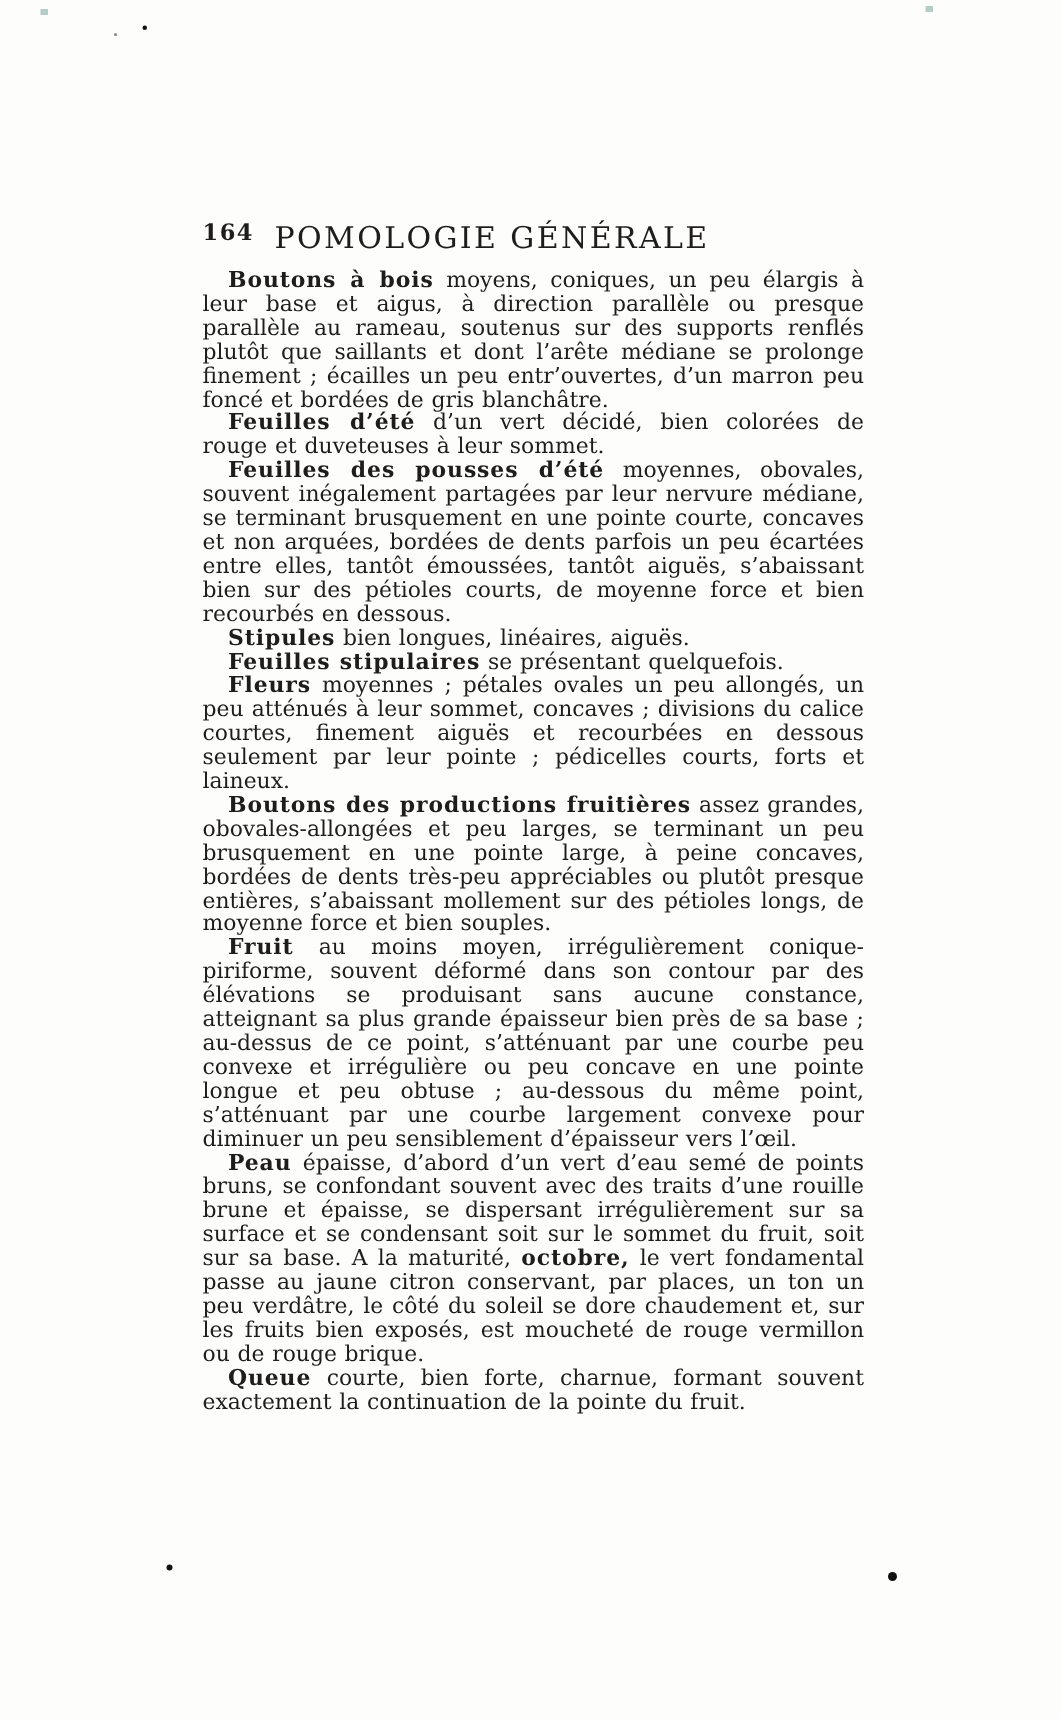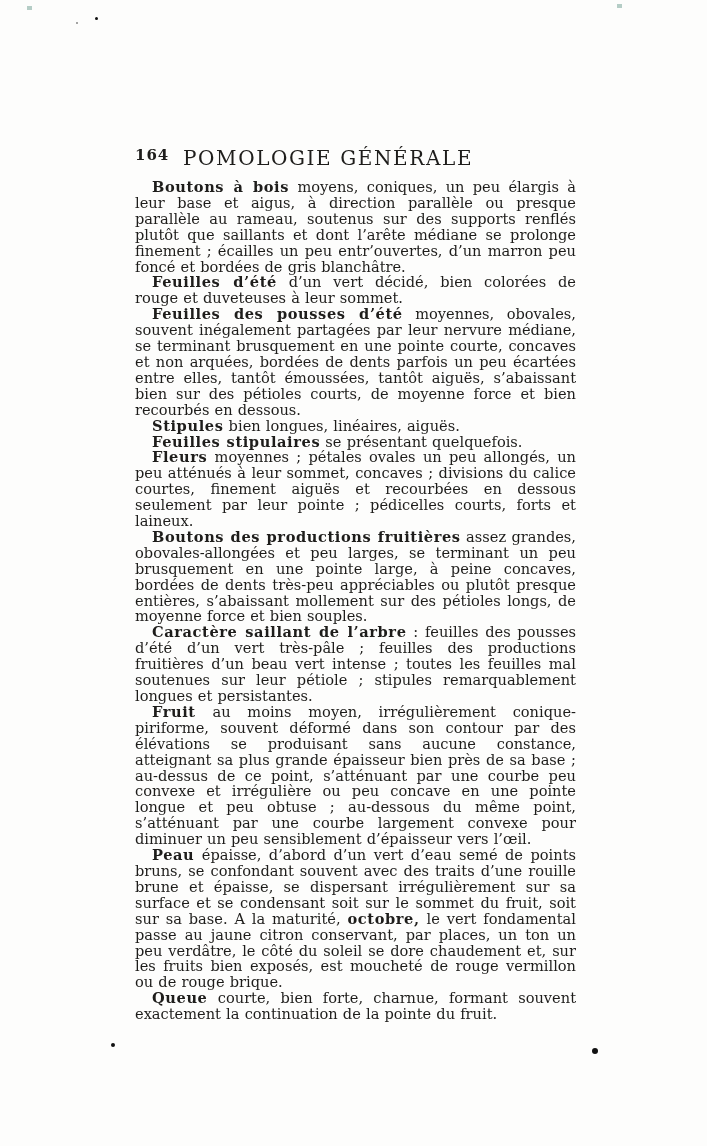--- a/index.html
+++ b/index.html
@@ -83,21 +83,20 @@
     </div>
 
     <div id="paragraphs">
         <p class="para"><b class="lead">Boutons à bois</b> moyens, coniques, un peu élargis à leur base et aigus, à direction parallèle ou presque parallèle au rameau, soutenus sur des supports renflés plutôt que saillants et dont l’arête médiane se prolonge finement ; écailles un peu entr’ouvertes, d’un marron peu foncé et bordées de gris blanchâtre.</p>
         <p class="para"><b class="lead">Feuilles d’été</b> d’un vert décidé, bien colorées de rouge et duveteuses à leur sommet.</p>
         <p class="para"><b class="lead">Feuilles des pousses d’été</b> moyennes, obovales, souvent inégalement partagées par leur nervure médiane, se terminant brusquement en une pointe courte, concaves et non arquées, bordées de dents parfois un peu écartées entre elles, tantôt émoussées, tantôt aiguës, s’abaissant bien sur des pétioles courts, de moyenne force et bien recourbés en dessous.</p>
         <p class="para"><b class="lead">Stipules</b> bien longues, linéaires, aiguës.</p>
         <p class="para"><b class="lead">Feuilles stipulaires</b> se présentant quelquefois.</p>
         <p class="para"><b class="lead">Fleurs</b> moyennes ; pétales ovales un peu allongés, un peu atténués à leur sommet, concaves ; divisions du calice courtes, finement aiguës et recourbées en dessous seulement par leur pointe ; pédicelles courts, forts et laineux.</p>
         <p class="para"><b class="lead">Boutons des productions fruitières</b> assez grandes, obovales-allongées et peu larges, se terminant un peu brusquement en une pointe large, à peine concaves, bordées de dents très-peu appréciables ou plutôt presque entières, s’abaissant mollement sur des pétioles longs, de moyenne force et bien souples.</p>
-        <p class="para"><b class="lead">Caractère saillant de l’arbre</b> : feuilles des pousses d’été d’un vert très-pâle ; feuilles des productions fruitières d’un beau vert intense ; toutes les feuilles mal soutenues sur leur pétiole ; stipules remarquablement longues et persistantes.</p>
         <p class="para"><b class="lead">Fruit</b> au moins moyen, irrégulièrement conique-piriforme, souvent déformé dans son contour par des élévations se produisant sans aucune constance, atteignant sa plus grande épaisseur bien près de sa base ; au-dessus de ce point, s’atténuant par une courbe peu convexe et irrégulière ou peu concave en une pointe longue et peu obtuse ; au-dessous du même point, s’atténuant par une courbe largement convexe pour diminuer un peu sensiblement d’épaisseur vers l’œil.</p>
         <p class="para"><b class="lead">Peau</b> épaisse, d’abord d’un vert d’eau semé de points bruns, se confondant souvent avec des traits d’une rouille brune et épaisse, se dispersant irrégulièrement sur sa surface et se condensant soit sur le sommet du fruit, soit sur sa base. A la maturité, <b class="lead">octobre,</b> le vert fondamental passe au jaune citron conservant, par places, un ton un peu verdâtre, le côté du soleil se dore chaudement et, sur les fruits bien exposés, est moucheté de rouge vermillon ou de rouge brique.</p>
         <p class="para"><b class="lead">Queue</b> courte, bien forte, charnue, formant souvent exactement la continuation de la pointe du fruit.</p>
       </div>
   </div>
 
   <div class="scan-mark" style="left:27px; top:6px; width:5px; height:4px;"></div>
   <div class="scan-mark" style="left:617px; top:4px; width:5px; height:4px;"></div>
   <div class="ink-speck" style="left:95px; top:17px; width:3px; height:3px;"></div>
   <div class="ink-speck" style="left:76px; top:22px; width:2px; height:2px; opacity:.5;"></div>

